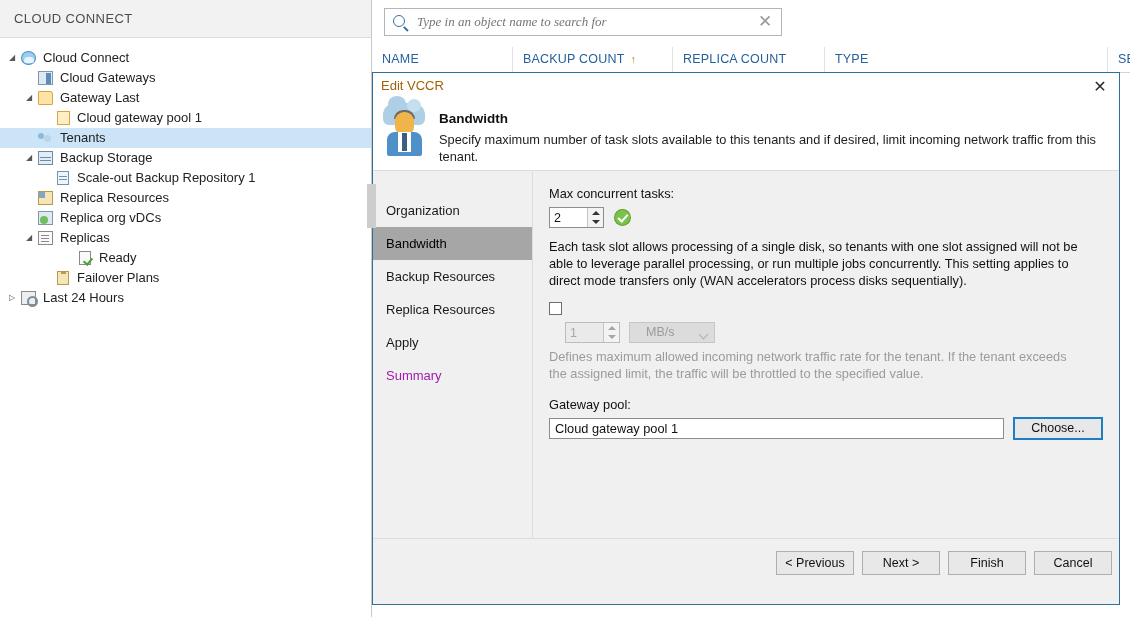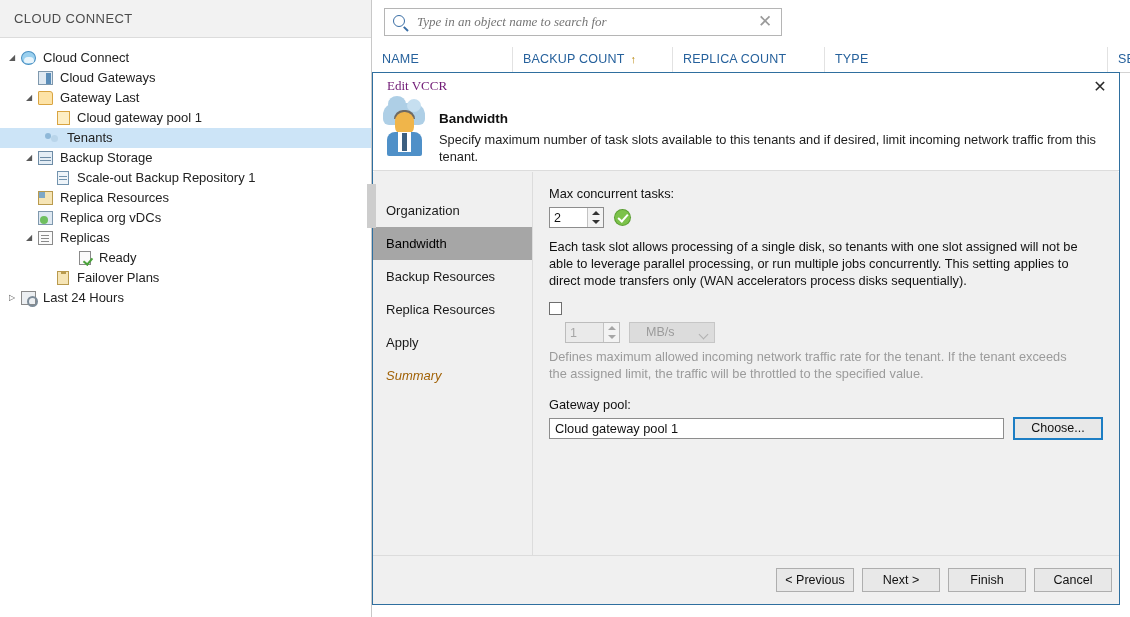--- a/index.html
+++ b/index.html
@@ -113,21 +113,21 @@
   .col:first-child { border-left:0; }
   .sortarrow { color:#b8860b; font-size:11px; margin-left:6px; }
 
   
   #dialog {
     position:absolute; left:372px; top:72px; width:748px; height:533px;
     background:#f0f0f0; border:1px solid #2f6f9f;
     box-shadow: 0 0 0 1px #ffffff inset;
   }
   #dlg-title-bar { height:28px; background:#ffffff; position:relative; }
-  #dlg-title { position:absolute; left:14px; top:5px; font-size:13px; color:#701a75;font-family:Liberation Serif, serif; }
+  #dlg-title { position:absolute; left:8px; top:5px; font-size:13px; color:#a16207; }
   #dlg-close { position:absolute; right:6px; top:3px; width:26px; height:22px;
     text-align:center; line-height:22px; font-size:16px; color:#2b2b2b; }
   #dlg-header { height:70px; background:#ffffff; position:relative;
     border-bottom:1px solid #dcdcdc; }
   #dlg-avatar { position:absolute; left:8px; top:0px; width:48px; height:58px; }
   .av-cloud { position:absolute; left:2px; top:2px; width:42px; height:22px;
     background:#aecfe6; border-radius:12px 12px 6px 6px; }
   .av-cloud::before{content:"";position:absolute;left:5px;top:-7px;width:18px;height:16px;
     border-radius:50%;background:#aecfe6;}
   .av-cloud::after{content:"";position:absolute;right:4px;top:-4px;width:14px;height:13px;
@@ -145,21 +145,21 @@
   #dlg-h1 { position:absolute; left:66px; top:10px; font-size:13.5px; font-weight:bold;
     color:#111; }
   #dlg-sub { position:absolute; left:66px; top:30px; right:14px; font-size:12.8px;
     color:#1c1c1c; line-height:17px; }
 
   #dlg-body { position:absolute; left:0; top:99px; right:0; bottom:49px; display:flex; }
   #steps { width:177px; background:#f0f0f0; border-right:1px solid #dcdcdc;
     position:relative; padding-top:22px; }
   .step { height:33px; line-height:33px; padding-left:13px; font-size:13px; color:#1a1a1a; }
   .step.active { background:#a6a6a6; color:#000; }
-  .step.disabled { color:#a16207;font-style:italic; }
+  .step.disabled { color:#a21caf; }
   #steps-scroll { position:absolute; left:-6px; top:12px; width:9px; height:44px;
     background:#cdcdcd; }
 
   #pane { flex:1; position:relative; padding:14px 16px 0 16px; background:#f0f0f0; }
   .lbl { font-size:12.8px; color:#111; }
   .row { margin-top:6px; display:flex; align-items:center; }
 
   .spin { position:relative; width:55px; height:21px; background:#fff;
     border:1px solid #8d8d8d; }
   .spin input { position:absolute; left:0; top:0; width:38px; height:19px; border:0;
@@ -197,21 +197,21 @@
     border:solid #b0b0b0; border-width:0 1.6px 1.6px 0; transform:rotate(45deg); }
 
   .gwlabel { margin-top:15px; }
   .gwrow { margin-top:5px; display:flex; align-items:center; }
   .gwinput { width:455px; height:21px; background:#fff; border:1px solid #8d8d8d;
     font-size:12.8px; color:#111; padding:2px 0 0 5px; }
   .choosebtn { width:90px; height:23px; margin-left:9px; background:#e8e8e8;
     border:2px solid #1d7ec4; font-size:12.5px; color:#111; text-align:center;
     line-height:19px; }
 
-  #dlg-footer { position:absolute; left:0; right:0; bottom:0; height:49px;
+  #dlg-footer { position:absolute; left:0; right:0; bottom:0; height:66px;
     background:#f0f0f0; border-top:1px solid #dcdcdc; }
   .fbtn { position:absolute; top:12px; width:78px; height:24px; background:#e8e8e8;
     border:1px solid #aeaeae; font-size:12.5px; color:#111; text-align:center;
     line-height:22px; }
 </style>
 </head>
 <body>
 
 <div id="app">
 
@@ -239,21 +239,21 @@
           </span>
           <span class="tlabel">Gateway Last</span>
         </div>
         <div class="tnode" style="padding-left: 38px;">
           <span class="twist none">&nbsp;</span>
           <span class="ticon">
             <span class="ic-poolitem"></span>
           </span>
           <span class="tlabel">Cloud gateway pool 1</span>
         </div>
-        <div class="tnode sel" style="padding-left: 28px;">
+        <div class="tnode sel" style="padding-left: 21px;">
           <span class="twist none">&nbsp;</span>
           <span class="ticon">
             <span class="ic-tenants"></span>
           </span>
           <span class="tlabel">Tenants</span>
         </div>
         <div class="tnode" style="padding-left: 21px;">
           <span class="twist">◢</span>
           <span class="ticon">
             <span class="ic-storage"></span>

